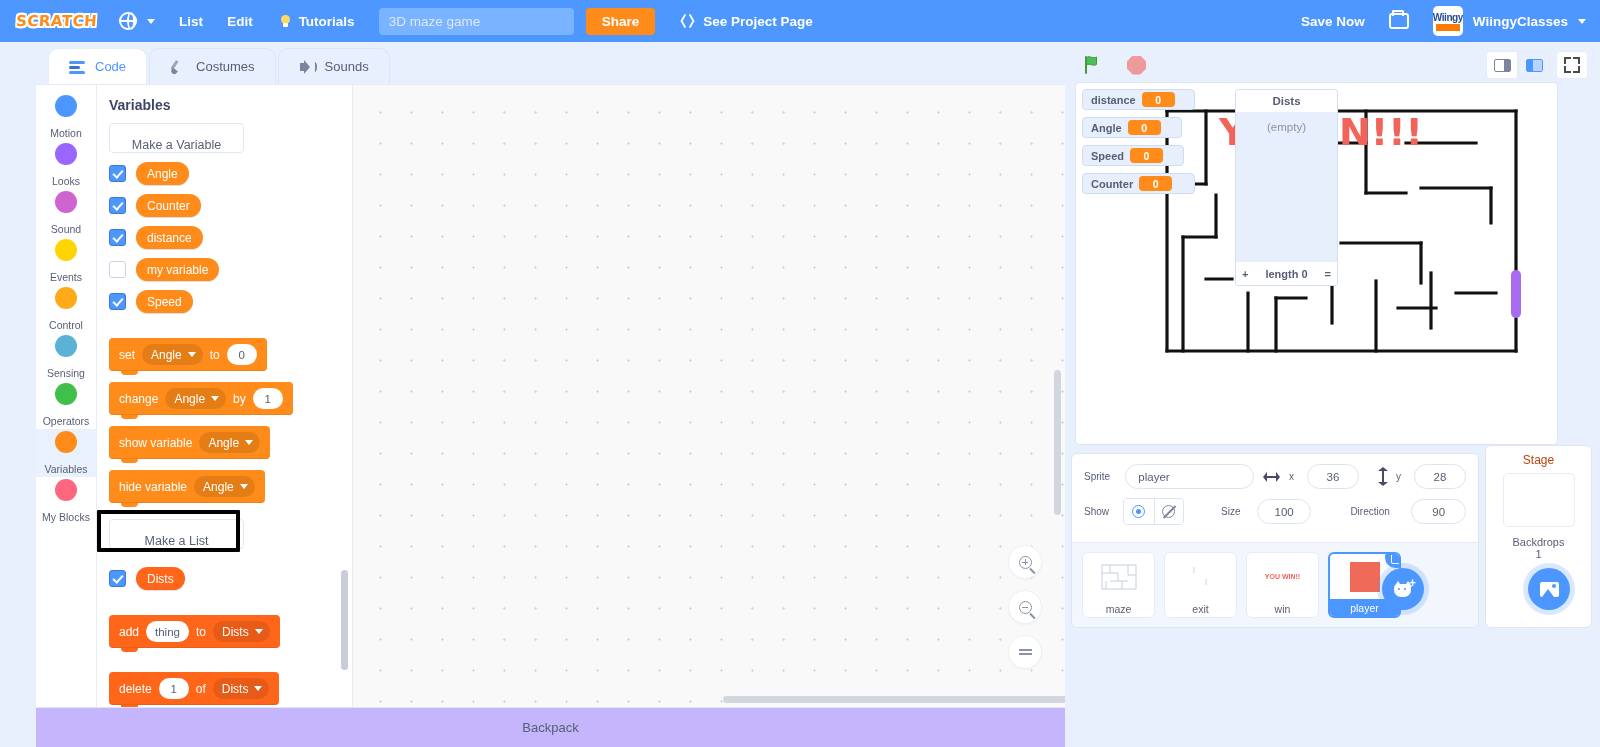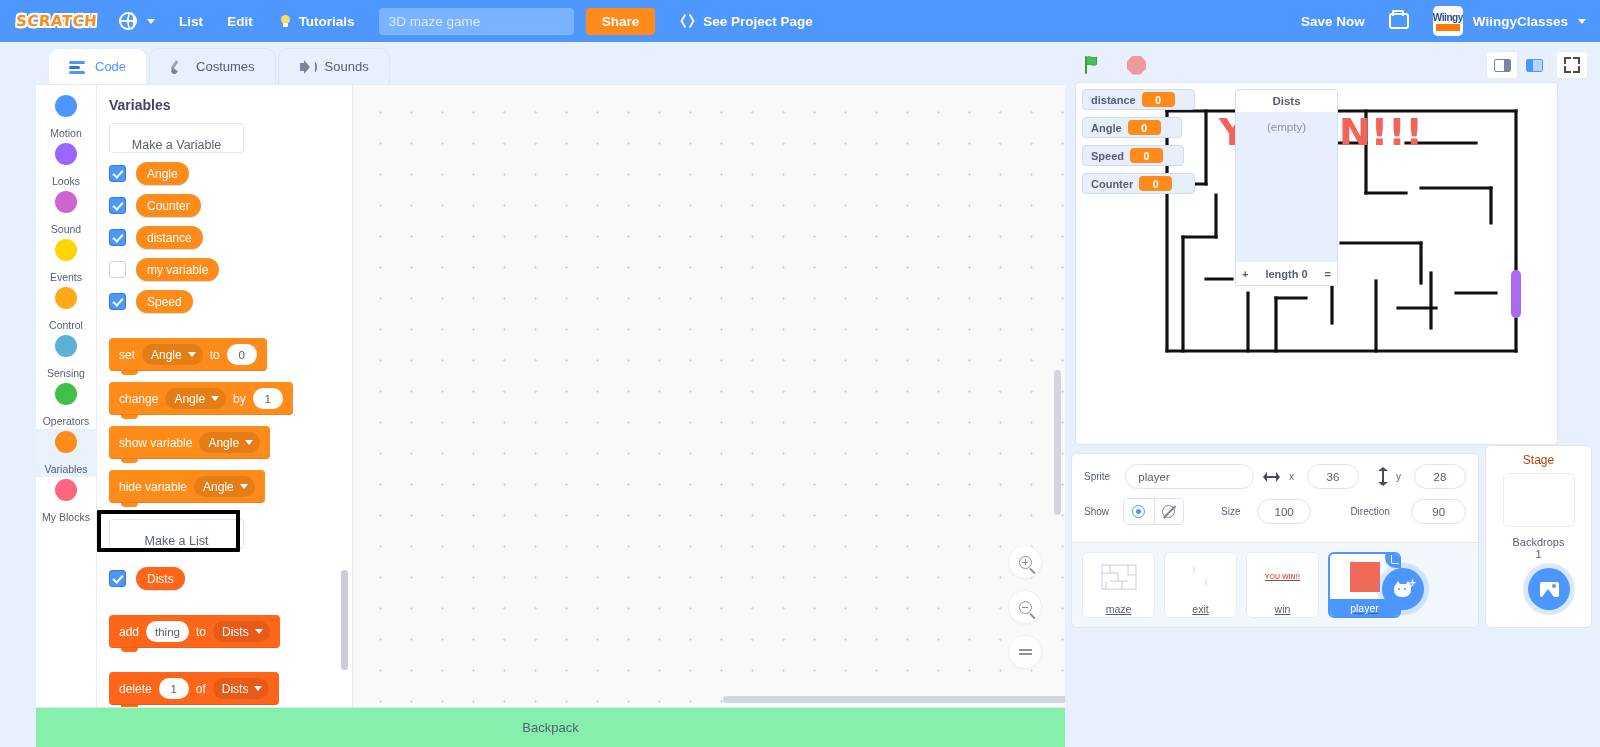--- a/index.html
+++ b/index.html
@@ -150,21 +150,21 @@
   .zbtn{ width:34px; height:34px; border-radius:50%; background:#fff; border:1px solid #eef1f6; display:flex; align-items:center; justify-content:center; cursor:pointer; box-shadow:0 1px 2px rgba(0,0,0,.04);}
   .mag{ width:13px; height:13px; border:1.7px solid #8a93a8; border-radius:50%; position:relative;}
   .mag:before{ content:""; position:absolute; right:-5px; bottom:-4px; width:7px; height:1.8px; background:#8a93a8; transform:rotate(45deg);}
   .mag span{ position:absolute; left:2.5px; top:5px; width:6px; height:1.7px; background:#8a93a8;}
   .mag span.v{ left:5px; top:2.5px; width:1.7px; height:6px;}
   .eqs i{ display:block; width:13px; height:1.8px; background:#8a93a8; margin:2.5px 0;}
   #canvas-hscroll{ position:absolute; left:370px; bottom:4px; width:370px; height:7px; border-radius:4px; background:#d2d6de;}
   #canvas-vscroll{ position:absolute; right:4px; top:285px; width:7px; height:145px; border-radius:4px; background:#d2d6de;}
 
   
-  #backpack{ height:40px; background:#86efac; border-top:1px solid #dfe5ef; display:flex; align-items:center; justify-content:center; font-size:13px; color:#575e75; cursor:pointer;}
+  #backpack{ height:40px; background:#c4b5fd; border-top:1px solid #dfe5ef; display:flex; align-items:center; justify-content:center; font-size:13px; color:#575e75; cursor:pointer;}
 
   
   #stage-controls{ height:34px; display:flex; align-items:center; padding:0 4px; }
   #flag{ margin-left:7px; cursor:pointer;}
   #stopbtn{ margin-left:23px; width:19px; height:19px; background:#ec9a9a; cursor:pointer;
     clip-path:polygon(30% 0,70% 0,100% 30%,100% 70%,70% 100%,30% 100%,0 70%,0 30%);}
   #sc-right{ margin-left:auto; display:flex; gap:0; }
   .scbtn{ width:32px; height:28px; background:#fff; border:1px solid #e5ecf7; display:flex; align-items:center; justify-content:center; cursor:pointer;}
   .scbtn:first-child{ border-radius:4px 0 0 4px;}
   .scbtn.sel{ background:#e8f0fe; }
@@ -225,21 +225,21 @@
   .showbtn + .showbtn{ border-left:1px solid #dde4f0;}
   .eye{ width:13px; height:13px; border:1.8px solid #4c97ff; border-radius:50%; position:relative;}
   .eye:after{ content:""; position:absolute; left:3px; top:3px; width:5px; height:5px; border-radius:50%; background:#4c97ff;}
   .eye-off{ width:13px; height:13px; border:1.8px solid #7b869e; border-radius:50%; position:relative;}
   .eye-off:after{ content:""; position:absolute; left:-2px; top:4.5px; width:17px; height:1.8px; background:#7b869e; transform:rotate(-45deg);}
 
   
   #sprite-list{ background:#f2f6fd; border-top:1px solid #e6ecf7; padding:9px 10px; display:flex; gap:9px; border-radius:0 0 6px 6px; min-height:84px;}
   .sprite-card{
     width:73px; height:66px; background:#fff; border:1px solid #e6ecf7; border-radius:6px;
-    display:flex; flex-direction:column; align-items:flex-start; justify-content:flex-end; cursor:pointer; position:relative; overflow:hidden;text-decoration:underline;
+    display:flex; flex-direction:column; align-items:flex-start; justify-content:flex-end; cursor:pointer; position:relative; overflow:hidden;
   }
   .sprite-card .thumb{ flex:1; width:100%; display:flex; align-items:center; justify-content:center; }
   .sprite-card .nm{ width:100%; height:17px; font-size:10.5px; color:#575e75; display:flex; align-items:center; justify-content:center;}
   .sprite-card.sel{ border:2px solid #4c97ff; }
   .sprite-card.sel .nm{ background:#4c97ff; color:#fff;}
   .del-badge{
     position:absolute; right:-9px; top:-9px; width:25px; height:25px; border-radius:50%; background:#4c97ff;
     display:flex; align-items:flex-end; justify-content:center; padding-bottom:4px; border:2px solid #fff;
   }
   .trash{ width:9px; height:9px; border:1.5px solid #fff; border-top:none; position:relative; border-radius:0 0 2px 2px;}

